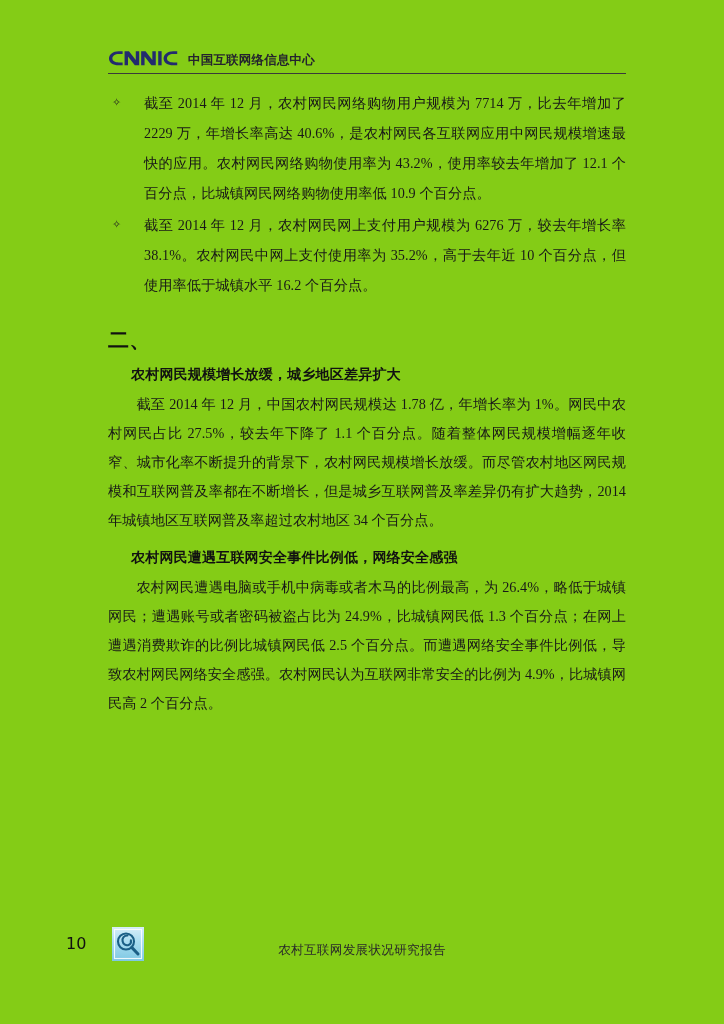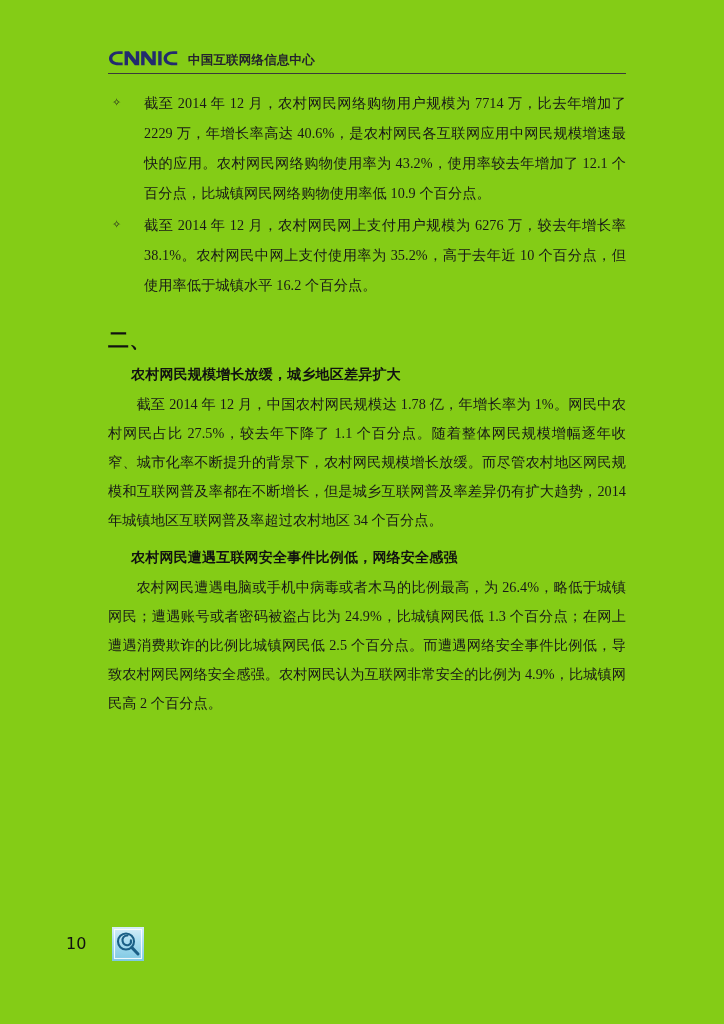--- a/index.html
+++ b/index.html
@@ -231,15 +231,16 @@
           <stop offset="100%" stop-color="#7ec8e3"></stop>
         </linearGradient>
       </defs>
       <rect x="1" y="1" width="32" height="34" fill="url(#fg)"></rect>
       <rect x="3.5" y="3.5" width="27" height="29" fill="none" stroke="#ffffff" stroke-width="1.1" opacity="0.85"></rect>
       <circle cx="15" cy="15.5" r="8" fill="none" stroke="#1b5f86" stroke-width="2.1"></circle>
       <path d="M16.5 9.5 C13 9.5 11 12 11.6 15.2 C12.2 18.4 15 20 17.6 19 C19.4 18.3 20.3 16.4 19.9 14.4" fill="none" stroke="#1b5f86" stroke-width="2.1" stroke-linecap="round"></path>
       <line x1="20.7" y1="21.4" x2="27" y2="28" stroke="#1b5f86" stroke-width="3" stroke-linecap="round"></line>
     </svg>
 
+    <div class="footer-title">农村互联网发展状况研究报告</div>
   </div>
 
 </div>
 
 </body></html>

